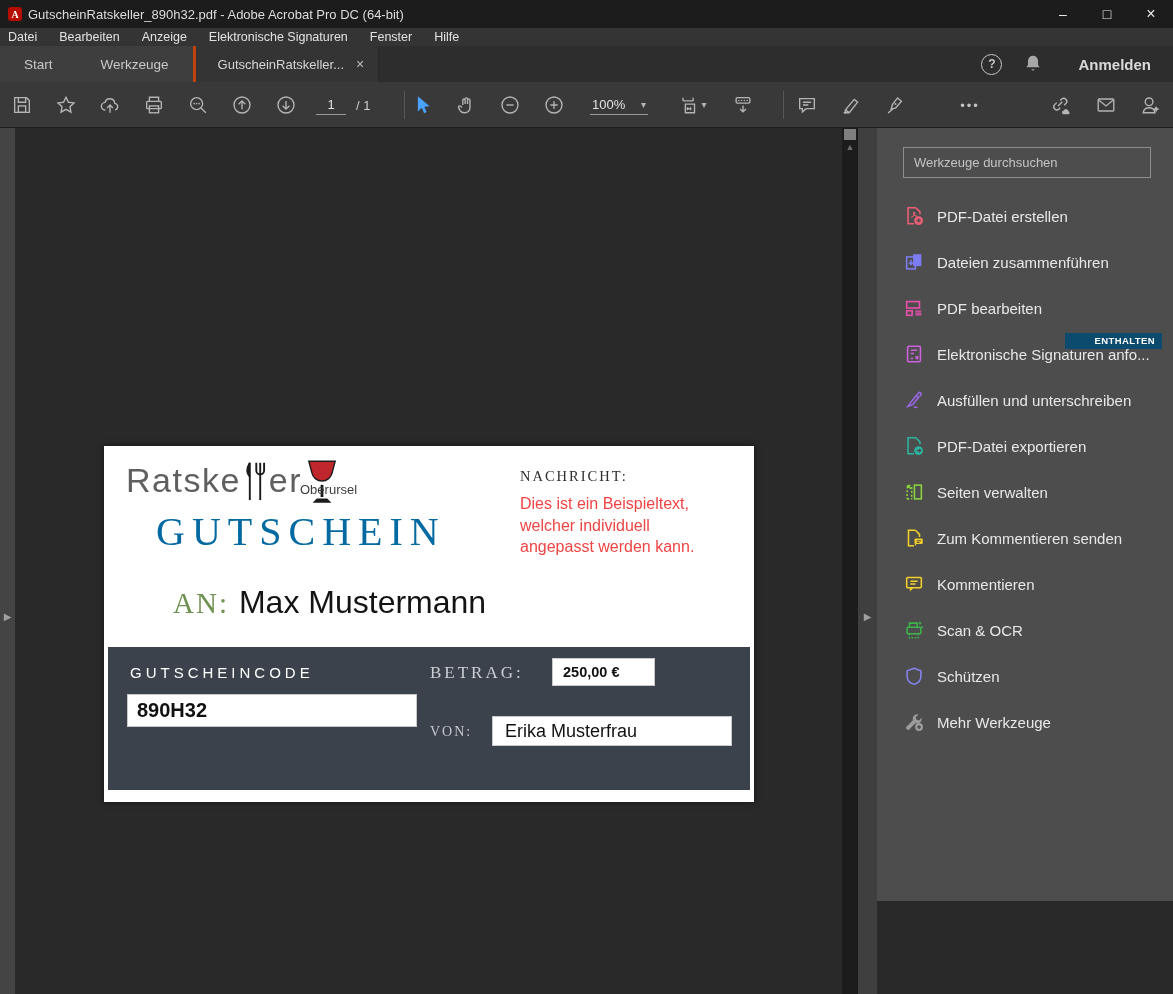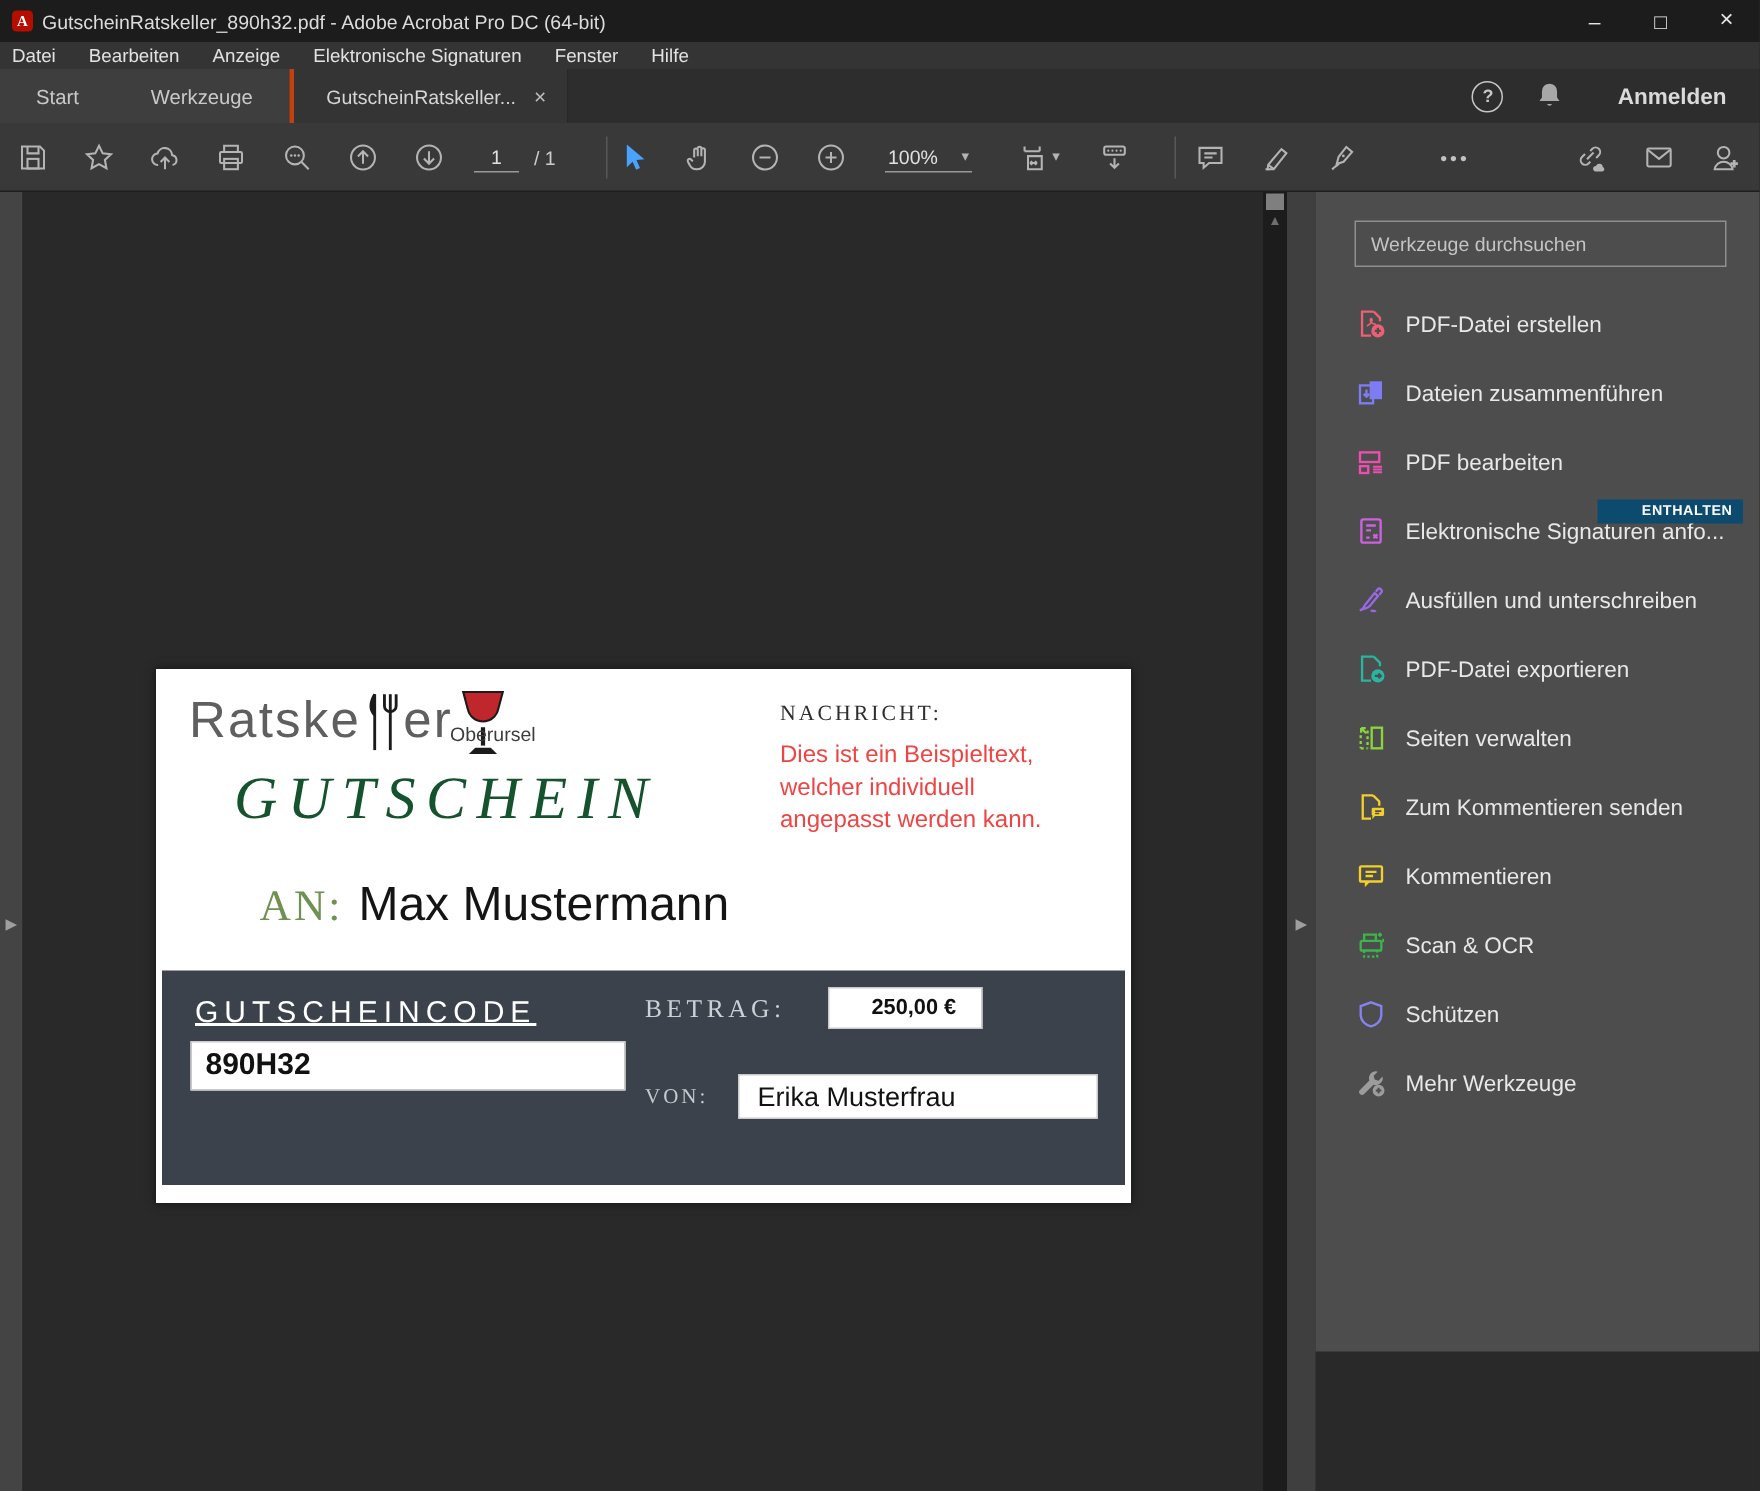--- a/index.html
+++ b/index.html
@@ -85,28 +85,28 @@
   #voucher-title { position:absolute; left:52px; top:62px; font-family:"Liberation Serif","DejaVu Serif",serif;
     font-size:40px; letter-spacing:7px; }
   #nachricht-label { position:absolute; left:416px; top:22px; font-family:"Liberation Serif",serif;
     font-size:14.5px; letter-spacing:2px; color:#2e2e2e; }
   #nachricht-text { position:absolute; left:416px; top:47px; font-size:16px; font-weight:500;
     color:#ef4444; line-height:21.5px; }
   #an-row { position:absolute; left:69px; top:138px; display:flex; align-items:baseline; gap:10px; }
   #an-label { font-family:"Liberation Serif",serif; font-size:29px; letter-spacing:2px; }
   #recipient { font-size:32px; color:#141414; }
   #voucher-dark { position:absolute; left:4px; top:201px; width:642px; height:143px; }
-  #code-label { position:absolute; left:22px; top:17px; color:#ffffff; font-size:20px; letter-spacing:4px; font-weight:500;text-decoration:underline; }
+  #code-label { position:absolute; left:22px; top:17px; color:#ffffff; font-size:15px; letter-spacing:4px; font-weight:500; }
   .field { background:#ffffff; border:1px solid #c9c9c9; color:#111111; display:flex; align-items:center; }
   #code-field { position:absolute; left:19px; top:47px; width:290px; height:33px; font-size:20px;
     font-weight:bold; padding-left:9px; }
   #amount-label { position:absolute; left:322px; top:16px; color:#ccd0d5; font-family:"Liberation Serif",serif;
     font-size:17px; letter-spacing:3px; }
   #amount-field { position:absolute; left:444px; top:11px; width:103px; height:28px; font-size:14.5px;
-    font-weight:bold; padding-left:28px; }
+    font-weight:bold; padding-left:10px; }
   #von-label { position:absolute; left:322px; top:77px; color:#c6cace; font-family:"Liberation Serif",serif;
     font-size:14px; letter-spacing:2px; }
   #from-field { position:absolute; left:384px; top:69px; width:240px; height:30px; font-size:18px; padding-left:12px; }
 </style>
 </head>
 <body>
 
 <div id="titlebar">
   <div id="app-icon">A</div>
   <span>GutscheinRatskeller_890h32.pdf - Adobe Acrobat Pro DC (64-bit)</span>
@@ -300,21 +300,21 @@
       </svg>
       <span class="logo-text">er</span>
       <svg id="logo-glass" viewBox="0 0 34 48" style="color: rgb(192, 39, 45);">
         <path d="M3 2h28l-3.2 12a11 11 0 0 1-21.6 0z" fill="currentColor" stroke="#1b1b1b" stroke-width="1.5"></path>
         <path d="M17 27v13" stroke="#1b1b1b" stroke-width="3"></path>
         <path d="M7 46h20l-4.5-4.5h-11z" fill="#1b1b1b"></path>
       </svg>
     </div>
     <span id="logo-sub">Oberursel</span>
 
-    <div id="voucher-title" style="color: #14532d; font-style: italic;">GUTSCHEIN</div>
+    <div id="voucher-title" style="color: #0369a1;">GUTSCHEIN</div>
 
     <div id="nachricht-label">NACHRICHT:</div>
     <div id="nachricht-text">
       <div>Dies ist ein Beispieltext,</div>
       <div>welcher individuell</div>
       <div>angepasst werden kann.</div>
     </div>
 
     <div id="an-row">
       <span id="an-label" style="color: rgb(111, 145, 81);">AN:</span>

